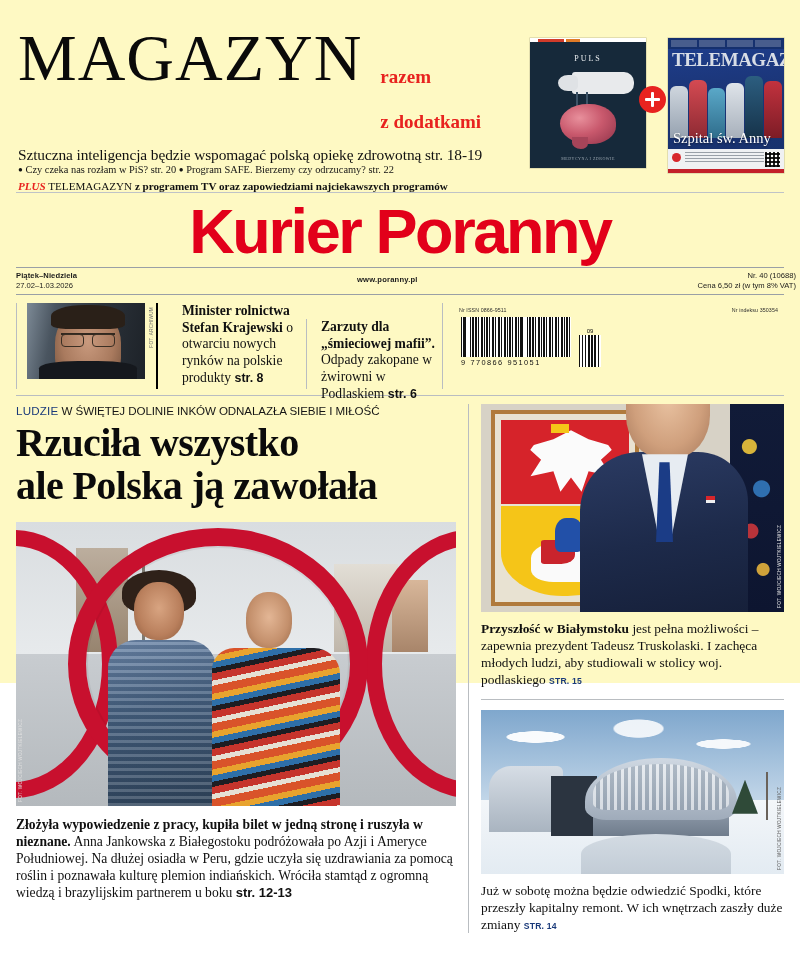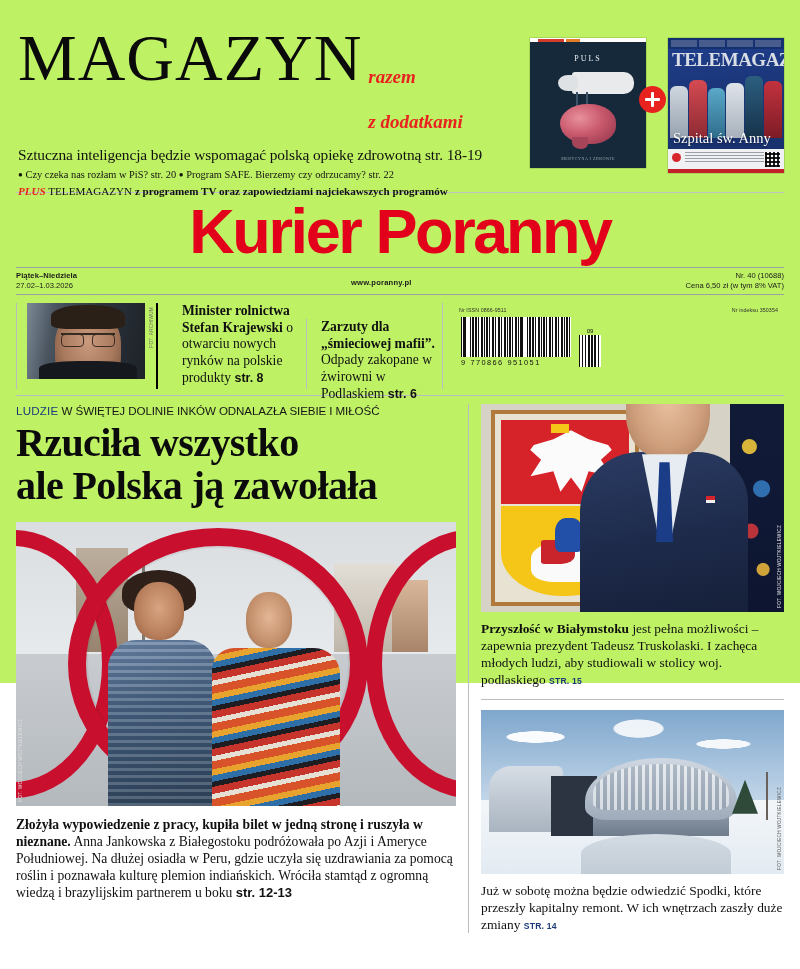--- a/index.html
+++ b/index.html
@@ -3,43 +3,43 @@
 <meta charset="utf-8">
 <style>
   * { box-sizing: border-box; margin: 0; padding: 0; }
   html, body {
     width: 800px; height: 969px;
     background: #ffffff;
     font-family: "Liberation Serif", serif;
     color: #111111;
     overflow: hidden;
   }
-  .page { position: relative; width: 800px; height: 683px; background:#bef264; }
+  .page { position: relative; width: 800px; height: 683px; background:#fef9c3; }
 
   
   .promo { position: relative; height: 192px; padding: 26px 18px 0 18px; }
   .promo-left { width: 540px; }
   .magazyn-row { display: flex; align-items: flex-start; }
   .magazyn-word {
     font-family: "Liberation Serif", serif;
     font-size: 66px; line-height: 0.96;
     letter-spacing: 1px; font-weight: 400; color: #0a0a0a;
   }
   .magazyn-razem {
     font-family: "Liberation Serif", serif;
-    font-style: italic; font-weight: 700;
+    font-weight: 700;
     color: #e8231f; font-size: 19px; line-height: 1.18;
-    margin-left: 6px; padding-top: 18px; white-space: pre-line;
+    margin-left: 18px; padding-top: 18px; white-space: pre-line;
   }
   .promo-lead {
     margin-top: 12px; font-size: 15.4px; letter-spacing: -0.1px;
     color: #101010; white-space: nowrap;
   }
   .promo-bullets {
-    margin-top: 5px; font-size: 10.4px; color: #131313; white-space: nowrap;
+    font-size: 10.4px; color: #131313; white-space: nowrap;
   }
   .promo-bullets .dot { font-size: 8px; vertical-align: 1.5px; }
   .promo-plus { margin-top: 5px; font-size: 11.1px; white-space: nowrap; }
   .promo-plus .plus-word { color: #e8231f; font-style: italic; font-weight: 700; }
   .promo-plus .tele { letter-spacing: 0px; }
   .promo-plus b { font-weight: 700; }
 
   
   .covers { position: absolute; right: 16px; top: 30px; width: 254px; height: 135px; }
   .cover {
@@ -141,22 +141,22 @@
   .masthead {
     text-align:center; padding: 6px 0 2px 0;
   }
   .masthead h1 {
     font-family:"Liberation Sans", sans-serif;
     font-weight:700; font-size:63px; letter-spacing:-2.4px;
     color:#e2001a; line-height:1.02;
   }
   .info-rule { height:1px; background:#9aa0a6; margin: 2px 16px 0 16px; }
   .infobar {
-    display:flex; align-items:center; justify-content:space-between;
-    margin: 3px 16px 0 16px; font-family:"Liberation Sans", sans-serif;
+    display:flex; align-items:flex-start; justify-content:space-between;
+    margin: 3px 4px 0 16px; font-family:"Liberation Sans", sans-serif;
     font-size:7.6px; color:#1b1b1b;
   }
   .infobar .date b { font-weight:700; display:block; letter-spacing:0.1px; }
   .infobar .date span { display:block; margin-top:1px; }
   .infobar .web { font-weight:700; padding-top:4px; letter-spacing:0.2px; }
   .infobar .price { text-align:right; }
   .infobar .price span { display:block; }
   .infobar .price span:last-child { margin-top:1px; }
   .info-rule2 { height:1px; background:#9aa0a6; margin: 4px 16px 0 16px; }
 

